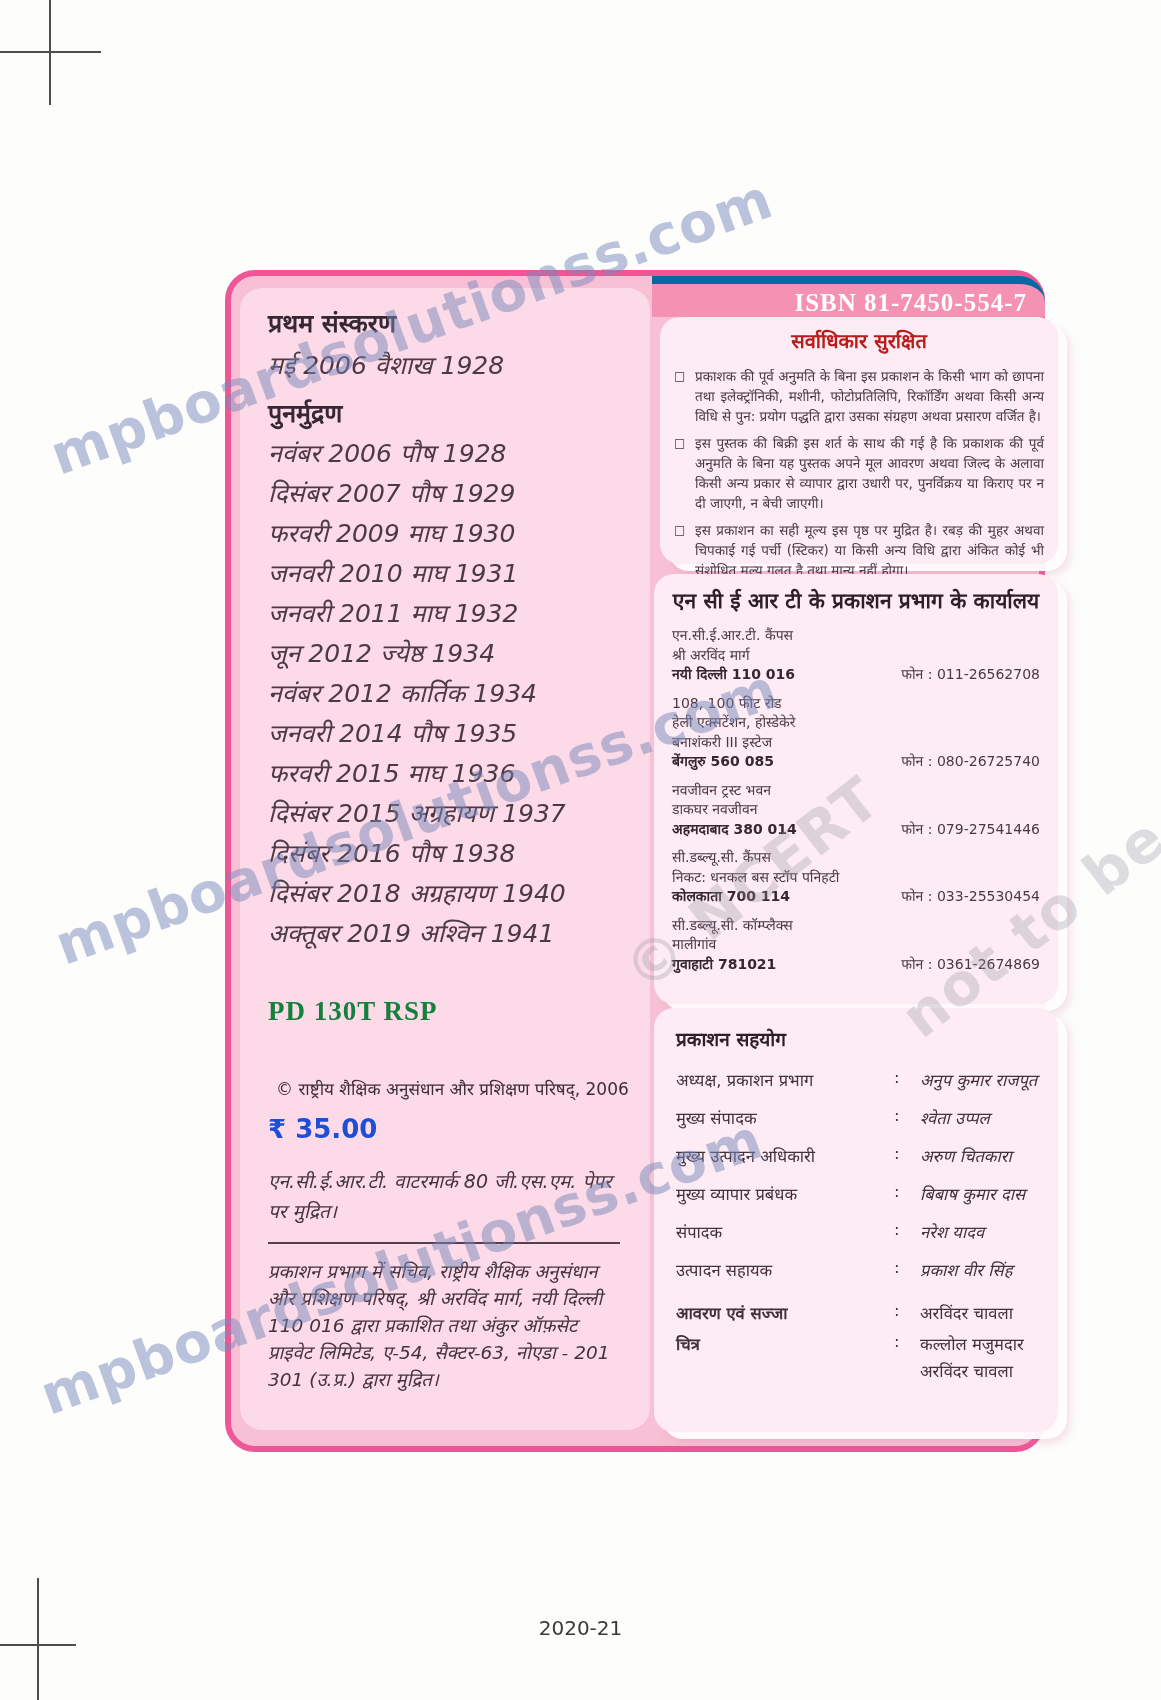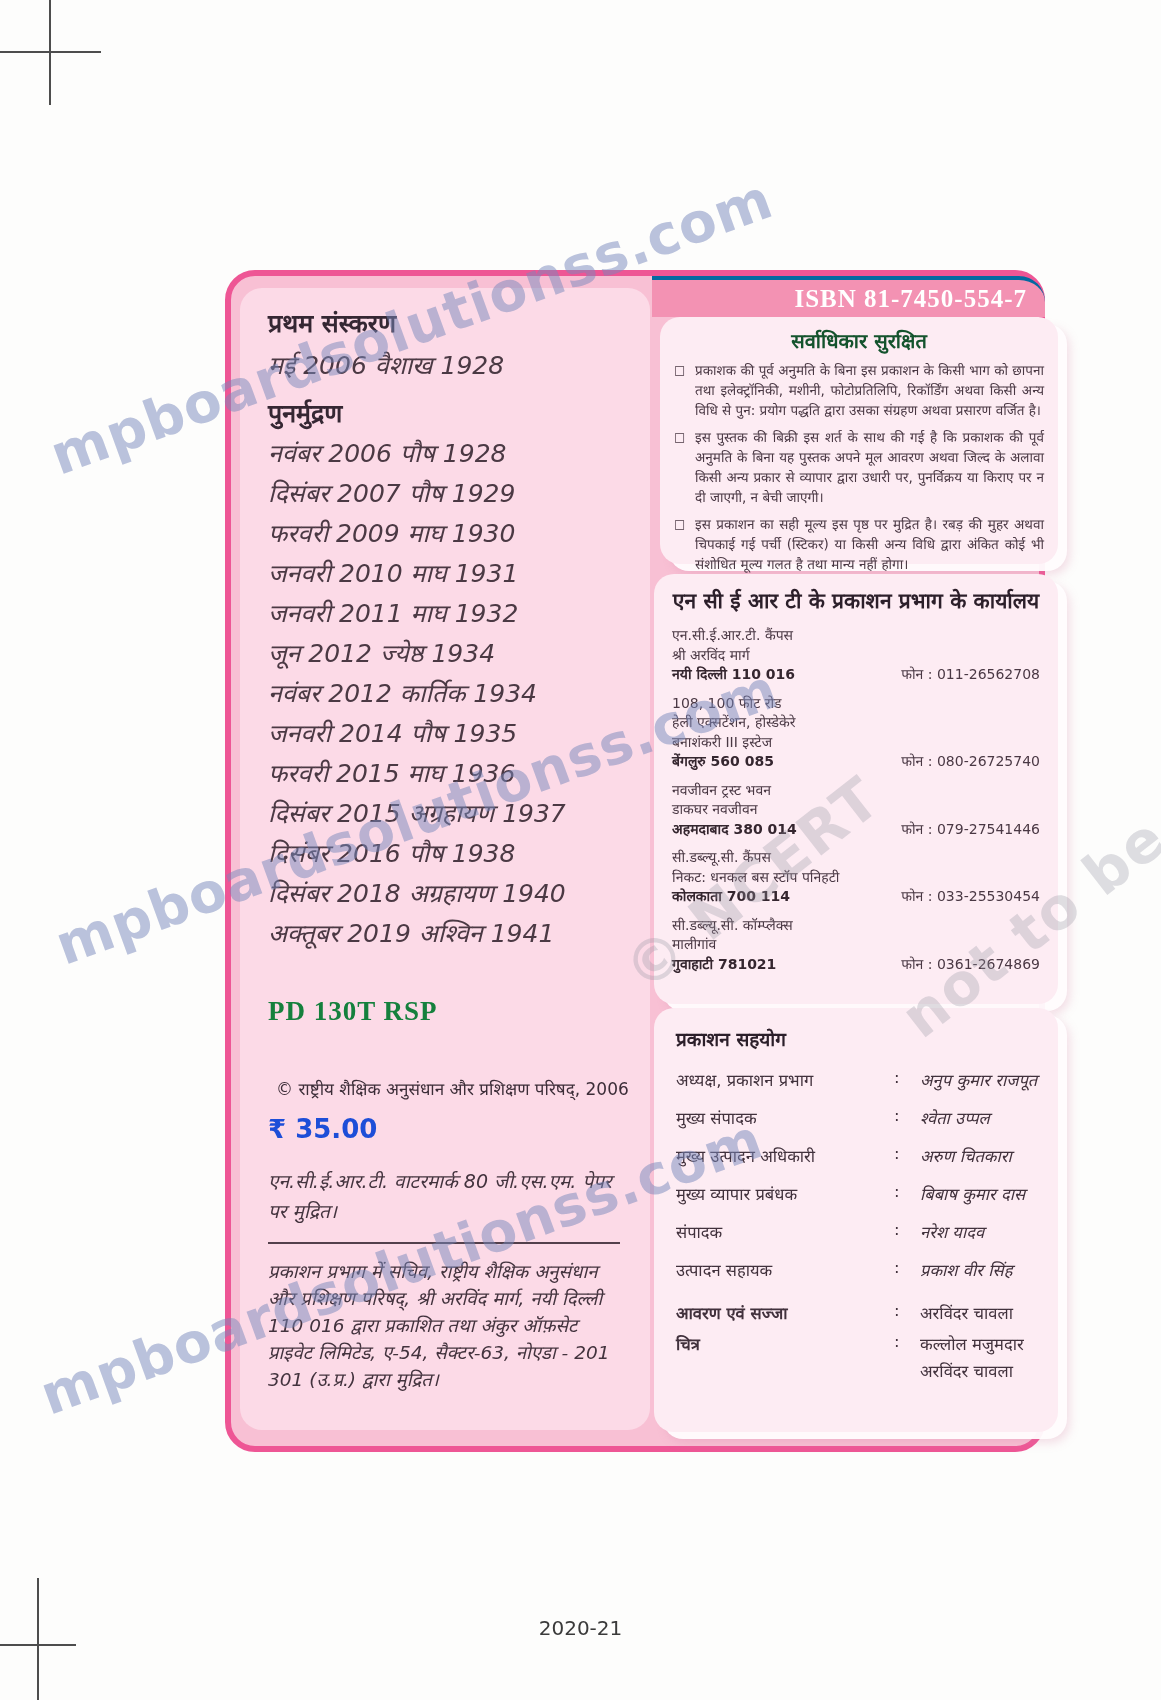--- a/index.html
+++ b/index.html
@@ -14,21 +14,21 @@
   .wm-blue{color:rgba(120,135,188,0.50);font-size:55px;transform:rotate(-20deg);letter-spacing:1px;}
   .wm-gray{color:rgba(150,150,162,0.30);font-size:58px;transform:rotate(-38deg);letter-spacing:2px;z-index:8;}
   
   .card{
     position:absolute;left:225px;top:270px;width:820px;height:1182px;
     box-sizing:border-box;background:#f8c0d4;border:6px solid #ee5695;border-radius:30px;
     z-index:1;
   }
   .isbn-band{
     position:absolute;left:652px;top:276px;width:393px;height:41px;
-    box-sizing:border-box;background:#f392b3;border-top:4px solid #0369a1;
+    box-sizing:border-box;background:#f392b3;border-top:8px solid #0369a1;
     border-top-right-radius:26px;z-index:3;
     color:#ffffff;font-family:"Liberation Serif",serif;font-weight:bold;
     font-size:25px;text-align:right;padding:5px 18px 0 0;letter-spacing:1px;
   }
   
   .left-panel{
     position:absolute;left:240px;top:288px;width:410px;height:1142px;
     box-sizing:border-box;background:#fcdae7;border-radius:22px;
     padding:20px 14px 0 28px;z-index:2;
   }
@@ -42,21 +42,21 @@
   .price{margin-top:14px;font-weight:bold;font-size:26px;color:#1d4ed8;}
   .paper-note{margin-top:22px;font-style:italic;font-size:19px;line-height:30px;color:#43333e;width:345px;}
   .divider{margin-top:16px;width:352px;border-top:2px solid #53404c;}
   .publisher-note{margin-top:14px;font-style:italic;font-size:18.5px;line-height:27px;color:#43333e;width:358px;text-align:left;}
   
   .panel{
     position:absolute;background:#fdecf3;border-radius:20px;box-sizing:border-box;z-index:2;
     box-shadow:9px 7px 0 rgba(255,253,254,0.95), 12px 11px 10px rgba(216,130,166,0.25);
   }
   .rights-panel{left:660px;top:317px;width:398px;height:247px;padding:10px 14px 0 14px;}
-  .rights-heading{text-align:center;font-weight:bold;font-size:20px;color:#14532d;margin-bottom:6px;}
+  .rights-heading{text-align:center;font-weight:bold;font-size:20px;color:#b91c1c;margin-bottom:12px;}
   .bullet{display:flex;gap:9px;margin-bottom:7px;}
   .bullet-mark{flex:0 0 12px;font-size:12px;line-height:20px;color:#4a3844;}
   .bullet-text{font-size:13.5px;line-height:20px;text-align:justify;color:#4a3844;}
   .offices-panel{left:654px;top:574px;width:404px;height:430px;padding:12px 18px 0 18px;}
   .offices-heading{text-align:center;font-weight:bold;font-size:21px;color:#2c1f2a;margin-bottom:12px;}
   .office{margin-bottom:9px;font-size:14px;line-height:19.5px;color:#4a3844;}
   .ocity-row{display:flex;justify-content:space-between;align-items:baseline;}
   .ocity{font-weight:bold;color:#35262f;}
   .ophone{font-size:14px;}
   .team-panel{left:654px;top:1008px;width:404px;height:424px;padding:18px 20px 0 22px;}

